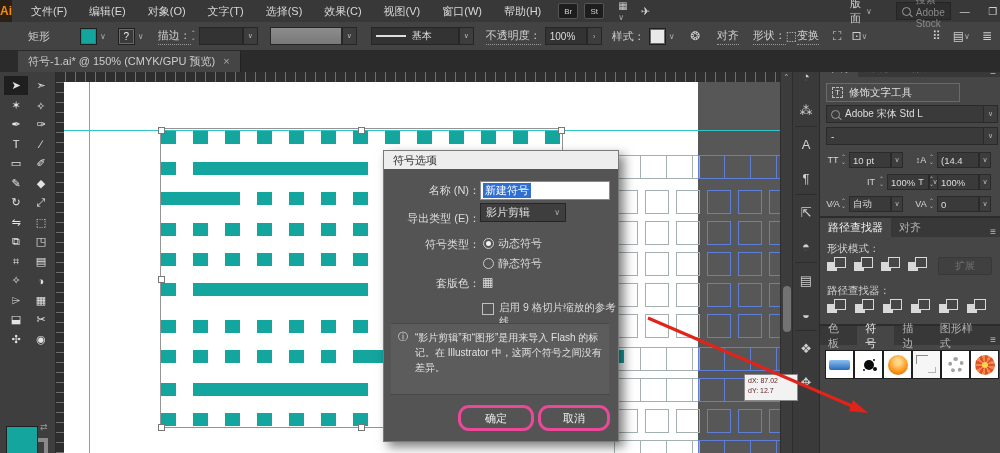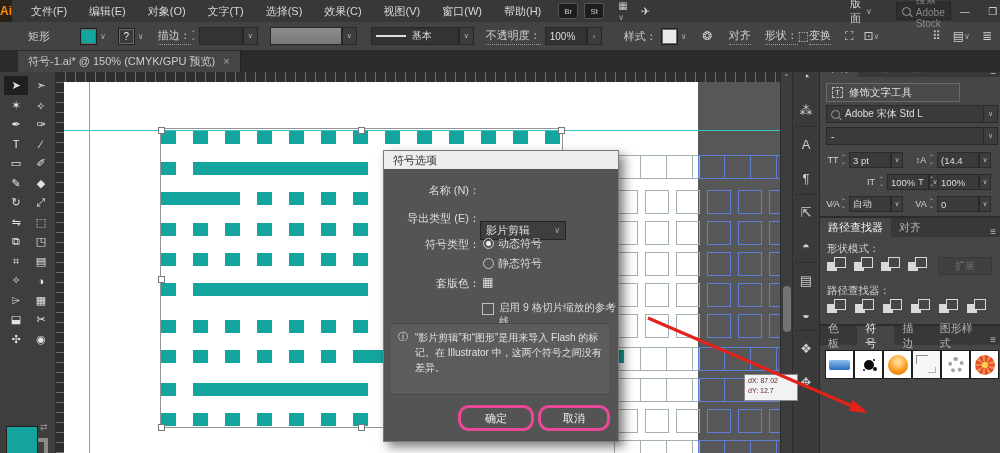--- a/index.html
+++ b/index.html
@@ -64,21 +64,21 @@
                 color:#5d1f1f;font-size:7px;line-height:10px;padding:1px 3px;z-index:60;}
   
   #dialog{left:383px;top:150px;width:234px;height:290px;background:#545454;border:1px solid #7a7a7a;
           box-shadow:5px 5px 10px rgba(0,0,0,.5);z-index:50;}
   #dialog-title{position:absolute;left:0;top:0;width:100%;height:18px;background:#ededed;color:#2b2b2b;
                 font-size:11px;display:flex;align-items:center;padding-left:9px;box-sizing:border-box;}
   .dlg-label{position:absolute;width:96px;text-align:right;color:#dcdcdc;font-size:11px;}
   #name-input{position:absolute;left:96px;top:30px;width:126px;height:17px;background:#fff;border:1px solid #8a8a8a;
               font-size:11px;display:flex;align-items:center;padding-left:2px;}
   #name-input .sel{background:#2f6fd2;color:#fff;padding:0 2px;}
-  #export-dd{position:absolute;left:96px;top:70px;width:74px;height:17px;background:#3e3e3e;border:1px solid #262626;
+  #export-dd{position:absolute;left:96px;top:52px;width:74px;height:17px;background:#3e3e3e;border:1px solid #262626;
              color:#e0e0e0;font-size:11px;display:flex;align-items:center;justify-content:space-between;padding:0 5px;}
   .radio{position:absolute;width:9px;height:9px;border:1px solid #ccc;border-radius:50%;}
   .radio.on::after{content:"";position:absolute;left:2px;top:2px;width:5px;height:5px;border-radius:50%;background:#f2f2f2;}
   .radio-label{position:absolute;color:#dcdcdc;font-size:11px;}
   #reg-icon{position:absolute;left:98px;top:125px;width:13px;height:13px;color:#ddd;font-size:12px;line-height:13px;}
   #dlg-checkbox{position:absolute;left:98px;top:152px;width:10px;height:10px;border:1px solid #c0c0c0;background:transparent;}
   #dlg-check-label{position:absolute;left:115px;top:150px;color:#dcdcdc;font-size:10.5px;}
   #dlg-info{position:absolute;left:7px;top:172px;width:218px;height:72px;background:#5c5c5c;border-top:1px solid #474747;
             border-bottom:1px solid #474747;color:#e2e2e2;font-size:10px;line-height:15px;padding:6px 6px 0 24px;box-sizing:border-box;}
   #info-icon{position:absolute;left:7px;top:5px;font-size:10px;color:#e2e2e2;}
@@ -190,21 +190,21 @@
     <span class="field" style="width:62px;margin-left:12px;background:linear-gradient(#8d8d8d,#787878);"></span>
     <span class="chevbox">∨</span>
     <span class="field" style="width:78px;margin-left:14px;gap:6px;">
       <span style="display:inline-block;width:30px;height:2px;background:#ddd;"></span>
       <span>基本</span>
     </span>
     <span class="chevbox">∨</span>
     <span class="cb-label cb-underline" style="margin-left:12px;">不透明度：</span>
     <span class="field" style="width:32px;margin-left:4px;">100%</span>
     <span class="chevbox">›</span>
-    <span class="cb-label" style="margin-left:22px;">样式：</span>
+    <span class="cb-label" style="margin-left:10px;">样式：</span>
     <span class="swatch" style="margin-left:4px;background:#e9e9e9;"></span>
     <span class="chev" style="margin-left:3px;">∨</span>
     <span class="cb-icon" style="margin-left:16px;">❂</span>
     <span class="cb-label cb-underline" style="margin-left:16px;">对齐</span>
     <span class="cb-label cb-underline" style="margin-left:14px;">形状：</span>
     <span class="cb-icon">⬚</span>
     <span class="cb-label cb-underline" style="">变换</span>
     <span class="cb-icon" style="margin-left:14px;">⛶</span>
     <span class="cb-icon" style="margin-left:10px;">⊡</span>
     <span class="chev">∨</span>
@@ -386,20 +386,23 @@
     <div id="scroll-thumb"></div>
   </div>
   <div id="meas-tooltip" class="abs">
     <div>dX: 87.02</div>
     <div>dY: 12.7</div>
   </div>
 
   <div id="dialog" class="abs">
     <div id="dialog-title">符号选项</div>
     <div class="dlg-label" style="left:0;top:32px;">名称 (N)：</div>
+    <div id="name-input">
+      <span class="sel">新建符号</span>
+    </div>
     <div class="dlg-label" style="left:0;top:60px;">导出类型 (E)：</div>
     <div id="export-dd">
       <span>影片剪辑</span>
       <span class="chev">∨</span>
     </div>
     <div class="dlg-label" style="left:0;top:86px;">符号类型：</div>
     <div class="radio on" style="left:99px;top:87px;"></div>
     <div class="radio-label" style="left:114px;top:85px;">动态符号</div>
     <div class="radio" style="left:99px;top:107px;"></div>
     <div class="radio-label" style="left:114px;top:105px;">静态符号</div>
@@ -453,21 +456,21 @@
       <span>-</span>
     </div>
     <div class="wf-chev" style="top:71px;">∨</div>
     <div id="char-fields">
         <div class="cfield" style="left: 5px; top: 96px;">
           <div class="cf-icon">TT</div>
           <div class="cf-step">
             <span>⌃</span>
             <span>⌄</span>
           </div>
-          <div class="cf-val">3 pt</div>
+          <div class="cf-val">10 pt</div>
           <div class="cf-chev">∨</div>
         </div>
         <div class="cfield" style="left: 93px; top: 96px;">
           <div class="cf-icon">↕A</div>
           <div class="cf-step">
             <span>⌃</span>
             <span>⌄</span>
           </div>
           <div class="cf-val">(14.4 </div>
           <div class="cf-chev">∨</div>

